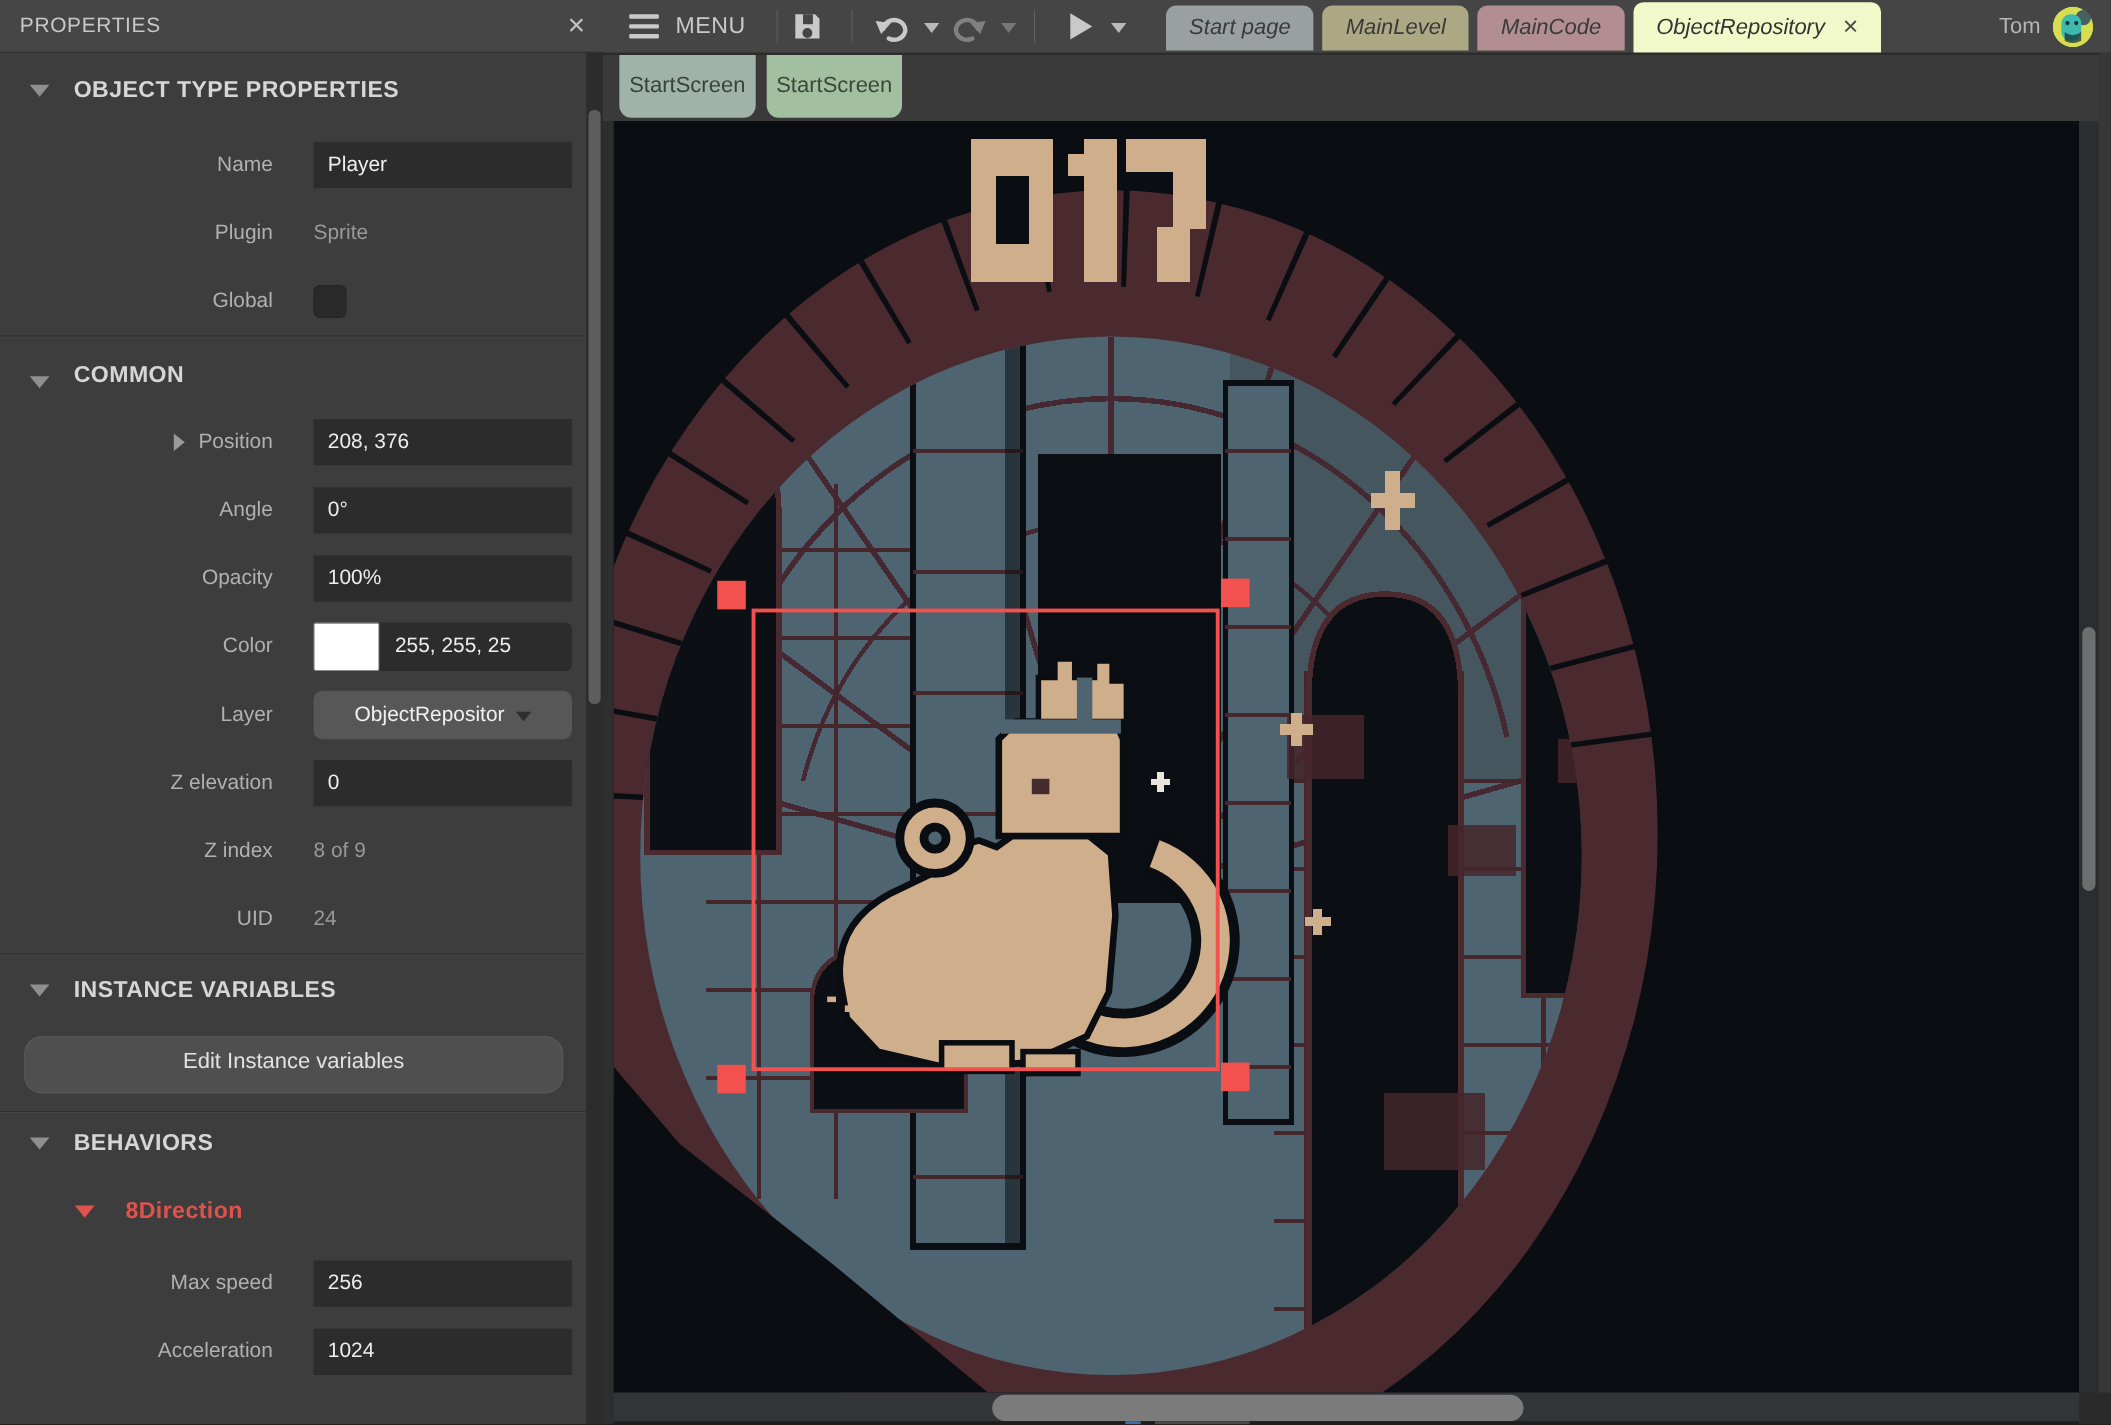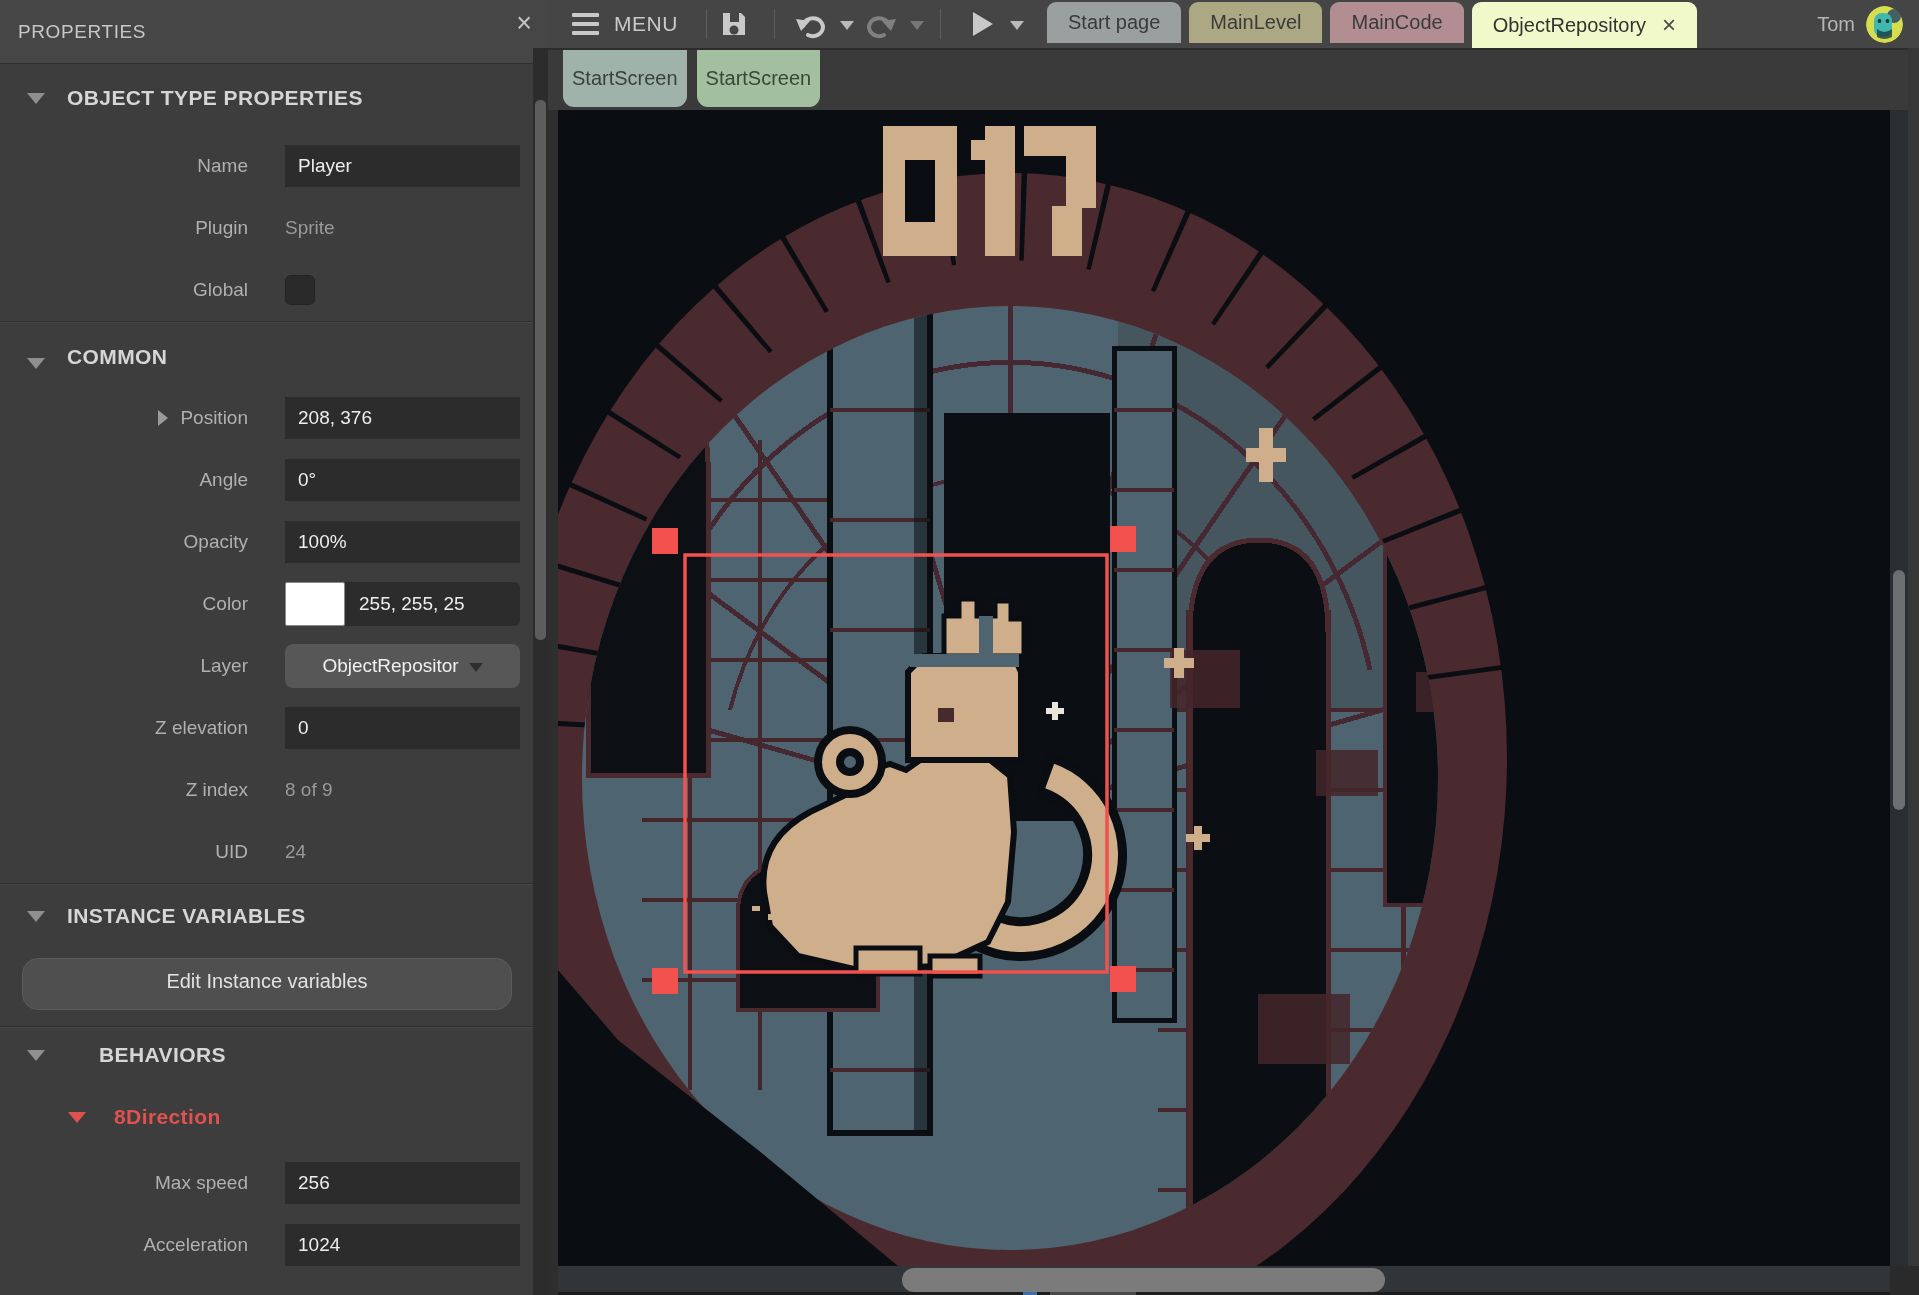--- a/index.html
+++ b/index.html
@@ -2,21 +2,21 @@
 <html><head>
 <meta charset="utf-8">
 <style>
   html,body{margin:0;padding:0;background:#222;}
   *{box-sizing:border-box;}
   .app{position:relative;width:1919px;height:1295px;background:#2e2e2e;overflow:hidden;
        font-family:"Liberation Sans",sans-serif;-webkit-font-smoothing:antialiased;}
 
   
   .panel{position:absolute;left:0;top:0;width:548px;height:1295px;background:#3d3d3d;}
-  .panel-header{position:relative;height:64px;background:#464646;display:flex;align-items:center;
+  .panel-header{position:relative;height:48px;background:#464646;display:flex;align-items:center;
                 padding:0 18px;border-bottom:1px solid #2f2f2f;}
   .panel-title{font-size:19px;color:#c7c7c7;letter-spacing:.6px;}
   .panel-close{position:absolute;right:16px;top:6px;font-size:27px;color:#c4c4c4;cursor:pointer;line-height:34px;}
   .panel-body{position:relative;height:1247px;overflow:hidden;}
   .sec-header{display:flex;align-items:center;height:36px;}
   .tri-down{width:0;height:0;border-left:9px solid transparent;border-right:9px solid transparent;
             border-top:11px solid #8f8f8f;margin-left:27px;}
   .tri-down.red{border-top-color:#e0524e;}
   .tri-right{width:0;height:0;border-top:8px solid transparent;border-bottom:8px solid transparent;
              border-left:10px solid #9a9a9a;display:inline-block;margin-right:12px;}
@@ -50,21 +50,21 @@
            padding:0 10px;cursor:pointer;}
   .hamburger{display:flex;flex-direction:column;gap:5px;}
   .hamburger span{display:block;width:27px;height:4px;background:#c9c9c9;border-radius:1px;}
   .tb-menu-label{font-size:21px;color:#c9c9c9;letter-spacing:.5px;}
   .tb-sep{position:absolute;top:9px;width:1px;height:30px;background:#5e5e5e;}
   .tb-icon{position:absolute;top:8px;cursor:pointer;}
   .tb-icon.dim{opacity:.45;cursor:default;}
   .caret{position:absolute;width:0;height:0;border-left:7px solid transparent;
          border-right:7px solid transparent;border-top:9px solid #b9b9b9;top:21px;cursor:pointer;}
   .caret.dim{border-top-color:#777;}
-  .tabs{position:absolute;left:499px;bottom:0;display:flex;align-items:flex-start;gap:8px;}
+  .tabs{position:absolute;left:512px;bottom:0;display:flex;align-items:center;gap:8px;font-style:italic;}
   .tab{height:41px;border-radius:9px 9px 0 0;padding:0 21px;display:flex;align-items:center;
        font-size:20px;color:#3a3a3a;font-weight:500;cursor:pointer;white-space:nowrap;}
   .tab.t-startpage{background:#9aa09f;}
   .tab.t-mainlevel{background:#aca884;}
   .tab.t-maincode{background:#b28e92;}
   .tab.active{height:46px;background:#f1f8c9;color:#333;}
   .tab .tab-close{margin-left:16px;font-size:24px;color:#4a4a4a;line-height:20px;cursor:pointer;}
   .user{position:absolute;right:16px;top:0;height:48px;display:flex;align-items:center;gap:11px;}
   .user-name{font-size:20px;color:#b5b5b5;}
   .avatar{width:37px;height:37px;border-radius:50%;overflow:hidden;cursor:pointer;}
@@ -207,21 +207,21 @@
 
       <div class="sec-header" style="margin-top:13px;">
         <span class="tri-down"></span>
         <span class="sec-title">INSTANCE VARIABLES</span>
       </div>
 
       <div class="pbutton">Edit Instance variables</div>
 
       <div class="pdivider" style="margin-top:16px;"></div>
 
-      <div class="sec-header" style="margin-top:9px;gap:32px;">
+      <div class="sec-header" style="margin-top:9px;">
         <span class="tri-down"></span>
         <span class="sec-title">BEHAVIORS</span>
       </div>
 
       <div class="sec-header" style="margin-top:27px;height:34px;">
         <span class="tri-down red" style="margin-left:68px;"></span>
         <span class="sec-title red" style="margin-left:28px;">8Direction</span>
       </div>
 
       <div class="prow" style="margin-top:18px;">

